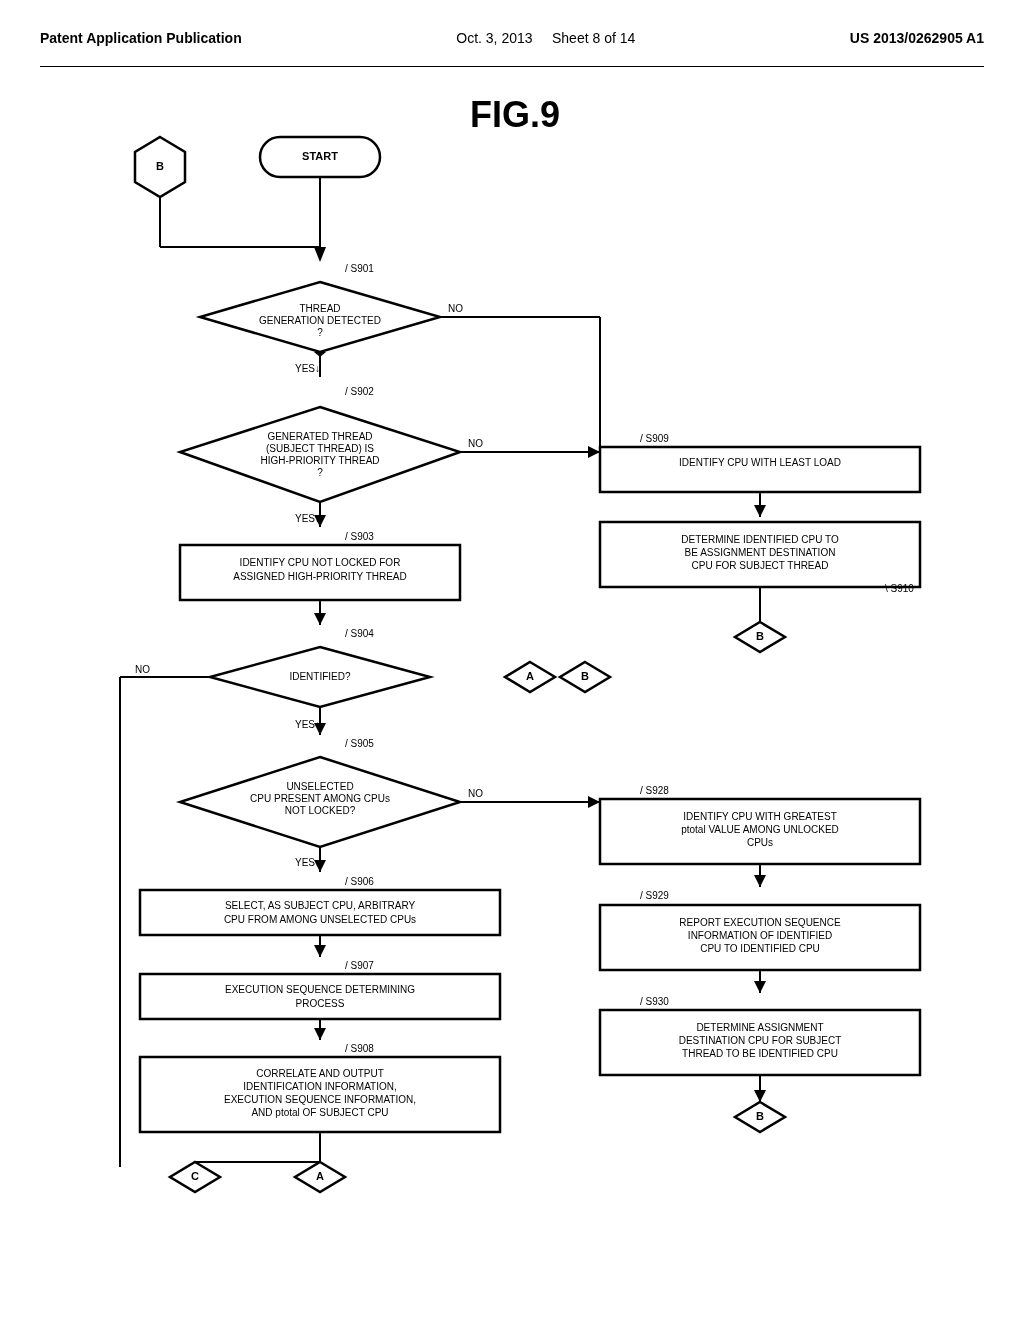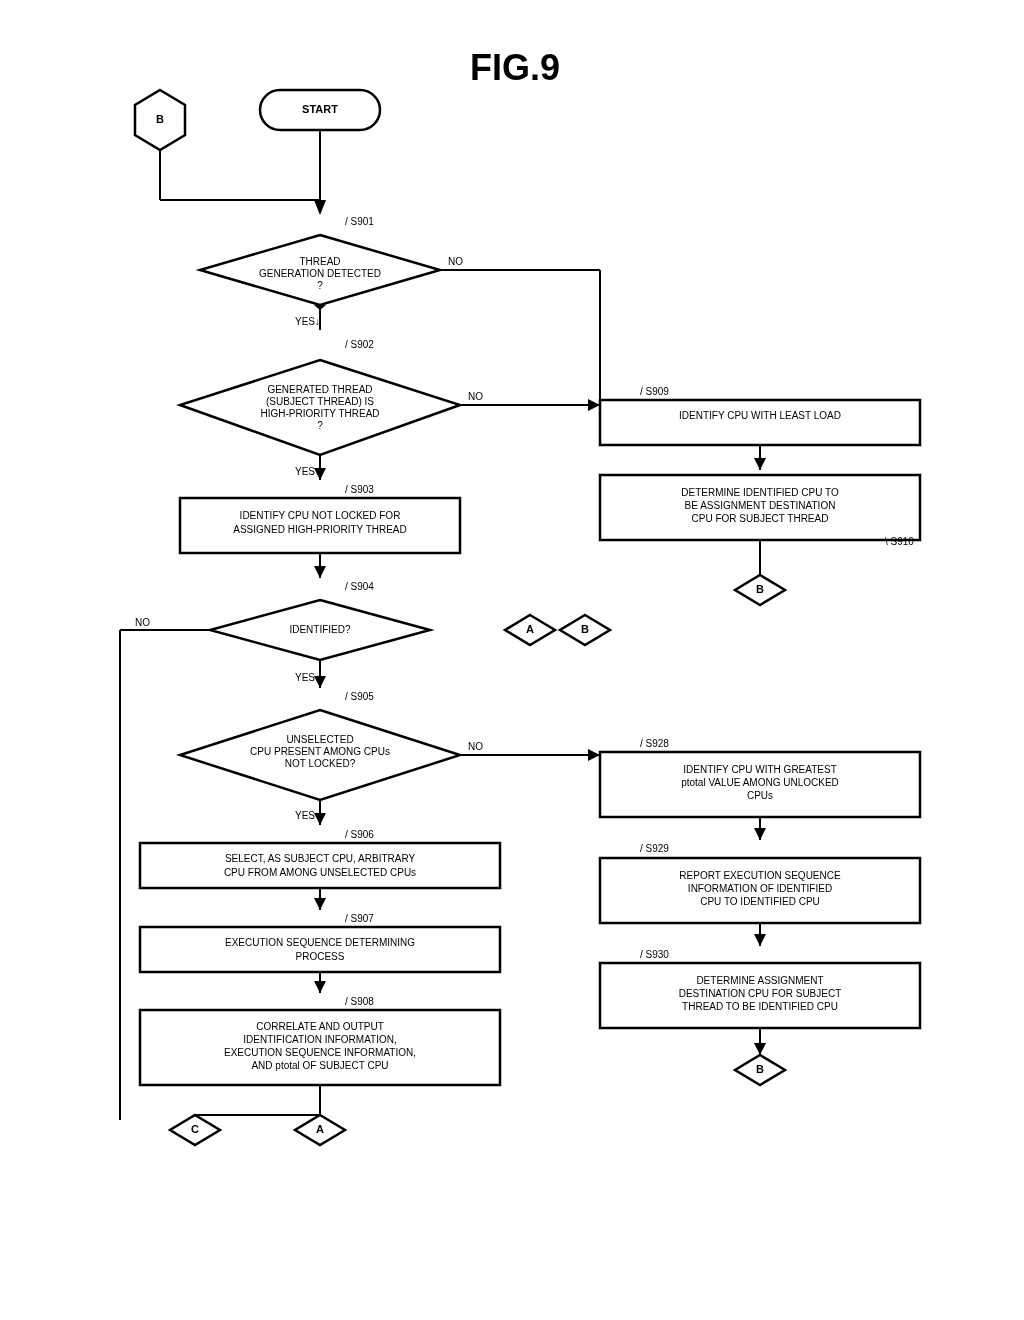--- a/index.html
+++ b/index.html
@@ -88,20 +88,29 @@
       font-family: Arial, sans-serif;
       font-size: 36px;
       font-weight: bold;
       text-anchor: start;
     }
   </style>
 </head>
 <body>
 
 <div class="page">
+  <div class="header">
+    <div class="header-left">Patent Application Publication</div>
+    <div class="header-center">
+      <span>Oct. 3, 2013</span>
+      &nbsp;&nbsp;&nbsp;
+      <span>Sheet 8 of 14</span>
+    </div>
+    <div class="header-right">US 2013/0262905 A1</div>
+  </div>
 
   <div class="diagram-area">
     <svg viewBox="0 0 944 1180" xmlns="http://www.w3.org/2000/svg">
 
       <text x="430" y="40" class="fig-title">FIG.9</text>
 
       <polygon points="120,50 145,65 145,95 120,110 95,95 95,65" fill="white" stroke="black" stroke-width="2.5"></polygon>
       <text x="120" y="80" class="fc-text" font-weight="bold">B</text>
 
       <rect x="220" y="50" width="120" height="40" rx="20" ry="20" fill="white" stroke="black" stroke-width="2.5"></rect>

